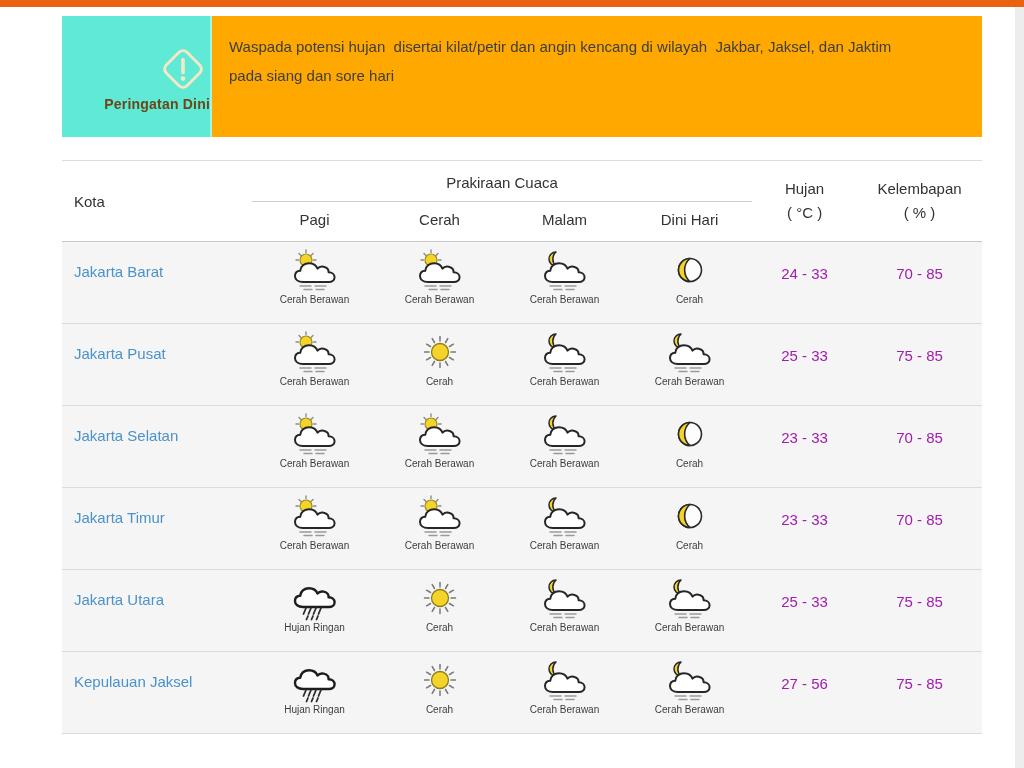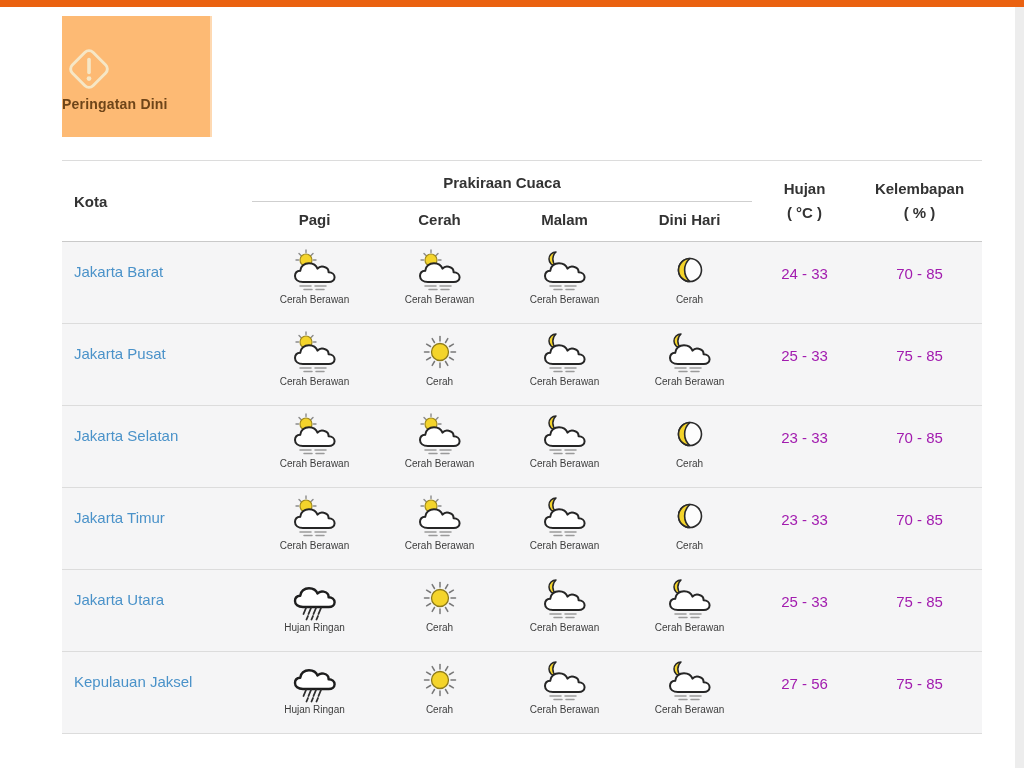--- a/index.html
+++ b/index.html
@@ -4,36 +4,36 @@
 <style>
   *{box-sizing:border-box;margin:0;padding:0}
   html,body{width:1024px;height:768px}
   body{background:#ffffff;font-family:"Liberation Sans",sans-serif;position:relative;overflow:hidden}
 
   .top-strip{position:absolute;top:0;left:0;width:1024px;height:7px;background:#ea6110}
   .right-gutter{position:absolute;top:7px;right:0;width:9px;height:761px;background:#ededed}
 
   
   .banner{position:absolute;top:16px;left:62px;width:920px;height:121px;display:flex}
-  .banner-left{width:150px;flex:0 0 150px;background:#fdba74;display:flex;flex-direction:column;
-    align-items:flex-start;justify-content:center;border-right:2px solid rgba(255,255,255,.45)}
+  .banner-left{width:150px;flex:0 0 150px;background:#5eead4;display:flex;flex-direction:column;
+    align-items:flex-end;justify-content:center;border-right:2px solid rgba(255,255,255,.45)}
   .alert-icon{width:54px;height:54px}
   .banner-title{font-size:14px;font-weight:bold;color:#6e4519;letter-spacing:.2px}
   .banner-right{flex:1;background:#ffa800;padding:16px 46px 10px 17px;font-size:15px;
     line-height:29px;color:#3e3e3e;white-space:pre-wrap}
 
   
   .tablewrap{position:absolute;top:160px;left:62px;width:920px;border-top:1px solid #dcdcdc}
   table{border-collapse:collapse;table-layout:fixed;width:920px}
   col.c-kota{width:190px}
   col.c-period{width:125px}
   col.c-suhu{width:105px}
   col.c-kelembapan{width:125px}
 
-  thead th{font-size:15px;font-weight:bold;color:#333;background:#fff;text-align:center}
+  thead th{font-size:15px;font-weight:normal;color:#333;background:#fff;text-align:center}
   thead{border-bottom:1px solid #c9c9c9}
   th.h-kota{text-align:left;padding-left:12px;vertical-align:middle}
   th.h-group{padding:13px 0 10px;border-bottom:1px solid #cfcfcf}
   th.h-period{padding:9px 0 13px}
   th.h-two{vertical-align:middle;line-height:24px}
 
   tbody td{height:82px;background:#f5f5f6;border-bottom:1px solid #dcdcdc;vertical-align:top}
   td.kota-cell{padding:21px 0 0 12px}
   .kota-link{font-size:15px;color:#4a92c9;text-decoration:none;cursor:pointer}
   td.wcell{text-align:center}
@@ -52,20 +52,22 @@
   <div class="banner-left">
     <span class="alert-icon">
       <svg viewBox="0 0 48 48" width="54" height="54">
         <rect x="11" y="11" width="26" height="26" rx="5" transform="rotate(45 24 24)" fill="none" stroke="#f6e7c6" stroke-width="2.6"></rect>
         <line x1="24" y1="15.5" x2="24" y2="27" stroke="#f6e7c6" stroke-width="3.2" stroke-linecap="round"></line>
         <circle cx="24" cy="32.5" r="2.1" fill="#f6e7c6"></circle>
       </svg>
     </span>
     <span class="banner-title">Peringatan Dini</span>
   </div>
+  <div class="banner-right">Waspada potensi hujan  disertai kilat/petir dan angin kencang di wilayah  Jakbar, Jaksel, dan Jaktim
+pada siang dan sore hari</div>
 </div>
 
 <div class="tablewrap">
   <table>
     <colgroup>
       <col class="c-kota">
         <col class="c-period">
         <col class="c-period">
       <col class="c-period">
         <col class="c-period">

